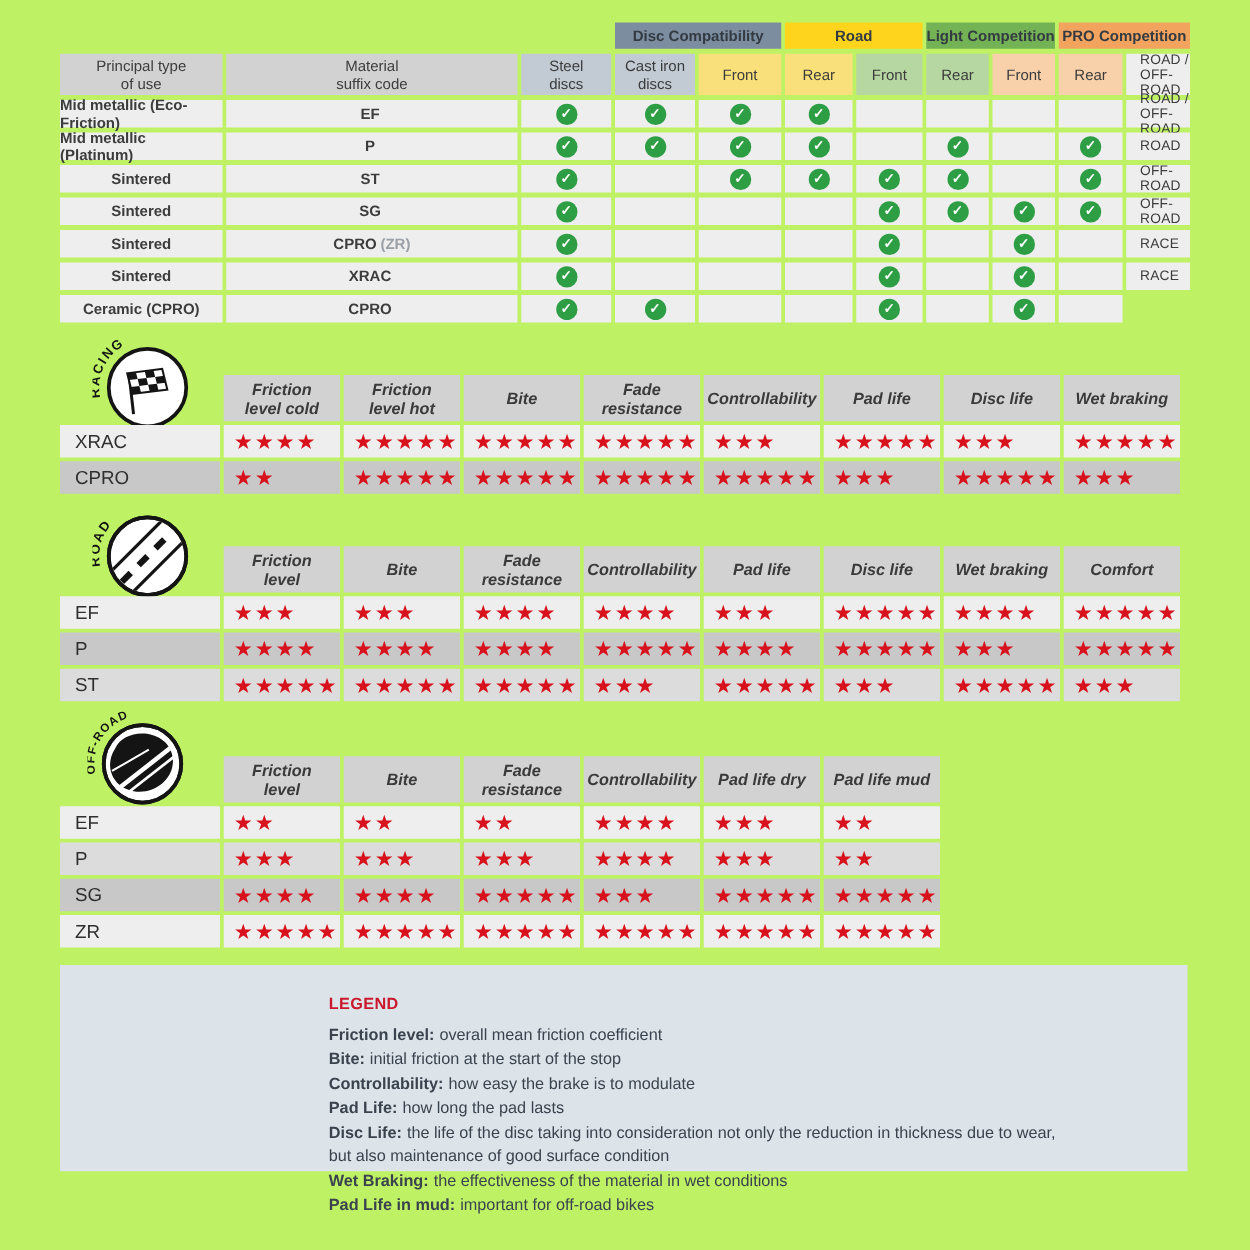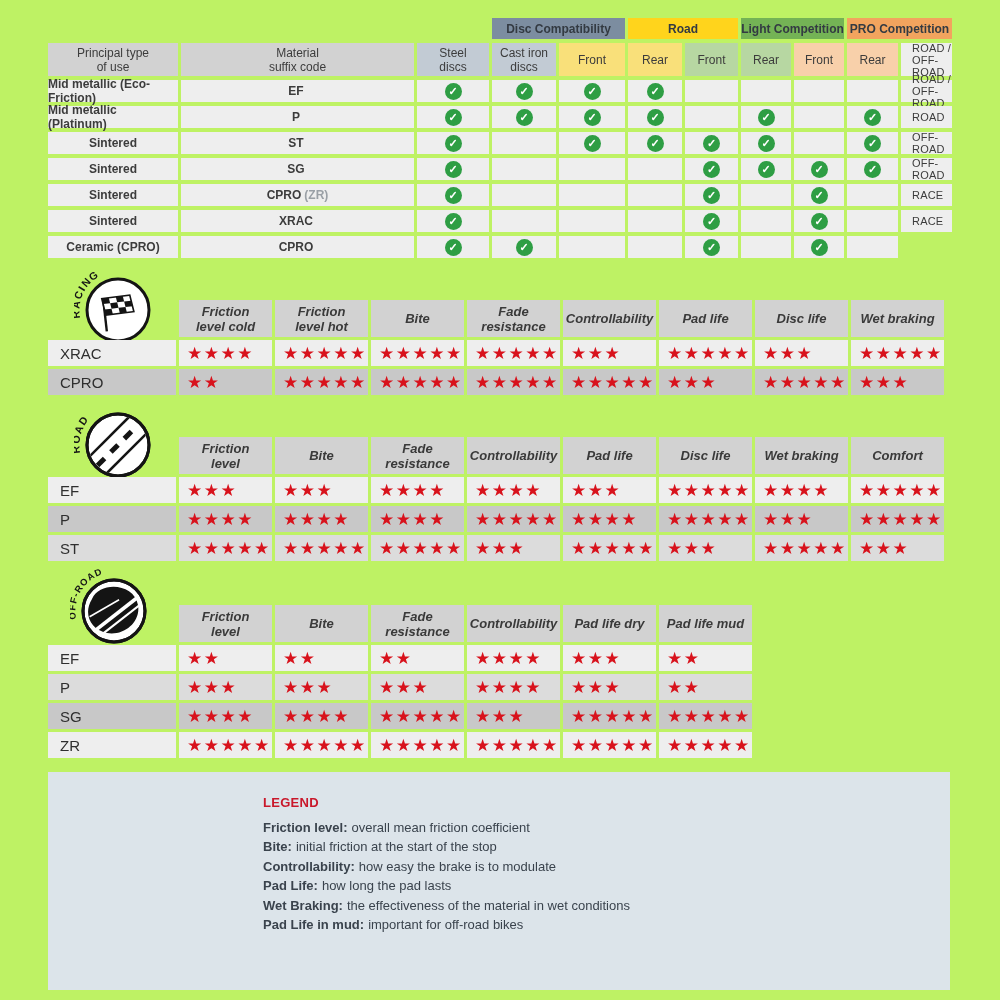--- a/index.html
+++ b/index.html
@@ -53,21 +53,21 @@
   .rrow[data-shade="dark"]>div{background:var(--row-d);}
 
   
   .bike-icon{position:absolute;width:88px;height:84px;}
   .ic-racing{left:74px;top:262px;}
   .ic-road{left:74px;top:397px;}
   .ic-off{left:70px;top:563px;}
   .bike-icon text{font-weight:bold;fill:#141414;}
 
   
-  .legend{position:absolute;left:48px;top:772px;width:902px;height:218px;background:#dce4ea;color:#3a434d;}
+  .legend{position:absolute;left:48px;top:772px;width:902px;height:165px;background:#dce4ea;color:#3a434d;}
   .legend-inner{padding:21px 30px 0 215px;font-size:13px;line-height:19.5px;}
   .legend-title{color:#c9182b;font-weight:bold;margin-bottom:5px;letter-spacing:.3px;}
   .legend-item .term{font-weight:bold;margin-right:4px;}
   .legend-item .desc{white-space:pre-line;}
 </style>
 </head>
 <body>
 
 <div class="page">
 
@@ -449,18 +449,20 @@
     </div>
   </section>
 
   <section class="legend">
     <div class="legend-inner">
       <div class="legend-title">LEGEND</div>
       <div class="legend-item"><span class="term">Friction level:</span><span class="desc">overall mean friction coefficient</span></div>
       <div class="legend-item"><span class="term">Bite:</span><span class="desc">initial friction at the start of the stop</span></div>
       <div class="legend-item"><span class="term">Controllability:</span><span class="desc">how easy the brake is to modulate</span></div>
       <div class="legend-item"><span class="term">Pad Life:</span><span class="desc">how long the pad lasts</span></div>
+      <div class="legend-item"><span class="term">Disc Life:</span><span class="desc">the life of the disc taking into consideration not only the reduction in thickness due to wear,
+but also maintenance of good surface condition</span></div>
       <div class="legend-item"><span class="term">Wet Braking:</span><span class="desc">the effectiveness of the material in wet conditions</span></div>
       <div class="legend-item"><span class="term">Pad Life in mud:</span><span class="desc">important for off-road bikes</span></div>
     </div>
   </section>
 
 </div>
 
 </body></html>

